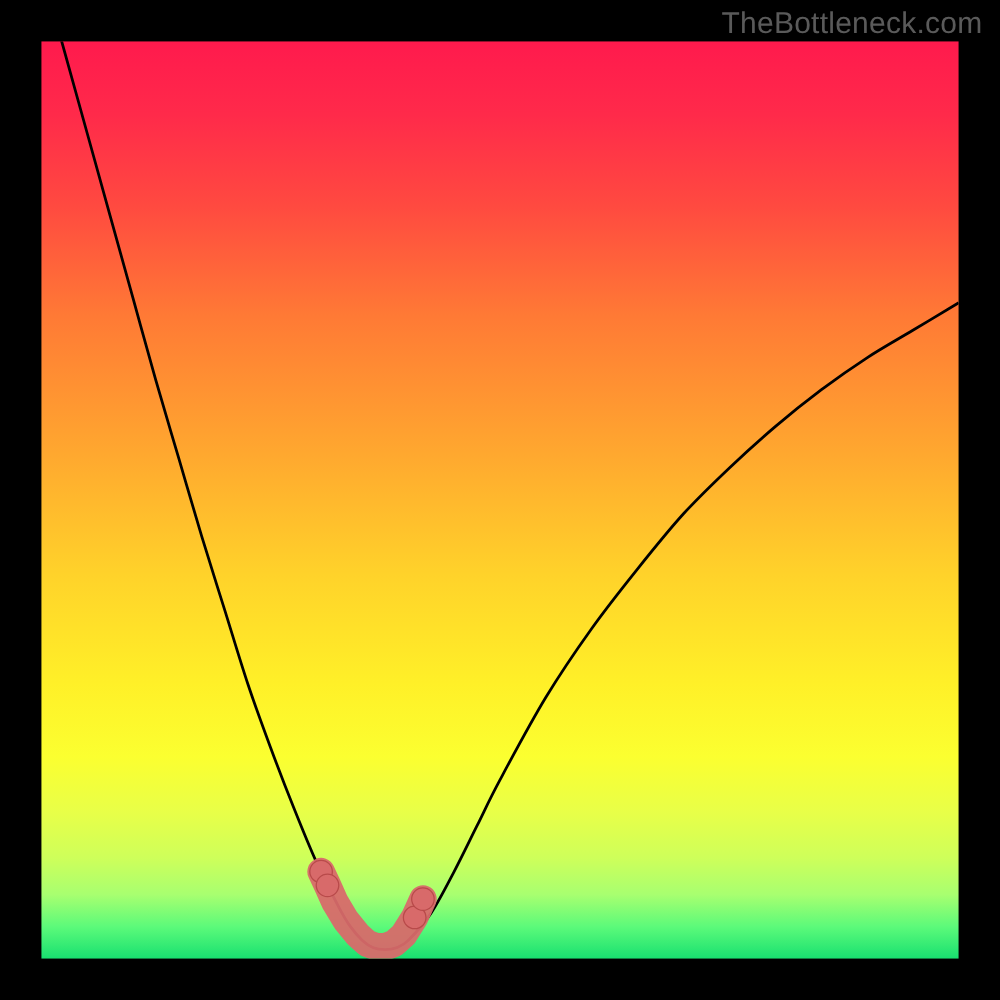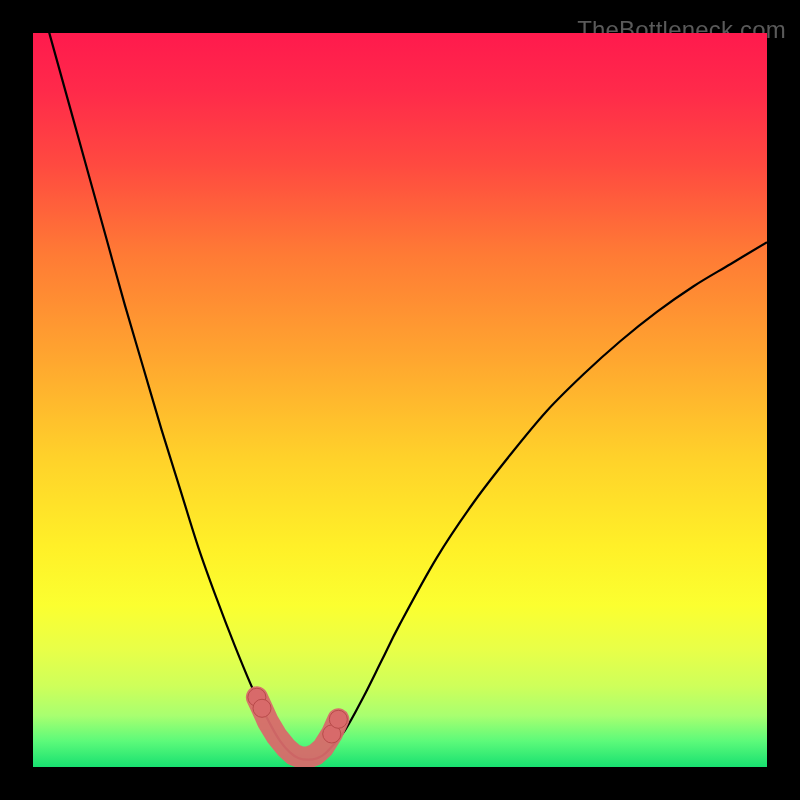--- a/index.html
+++ b/index.html
@@ -28,21 +28,20 @@
   }
   .watermark {
     position: absolute;
     top: 5px;
     right: 14px;
     color: #5a5a5a;
     font-size: 24px;
     font-weight: 400;
     letter-spacing: 0.2px;
     font-family: Arial, Helvetica, sans-serif;
-    margin-top: 11px;
   }
 </style>
 </head>
 <body>
 
 <div class="frame">
 
   <div class="watermark">TheBottleneck.com</div>
 
   <div class="plot">

